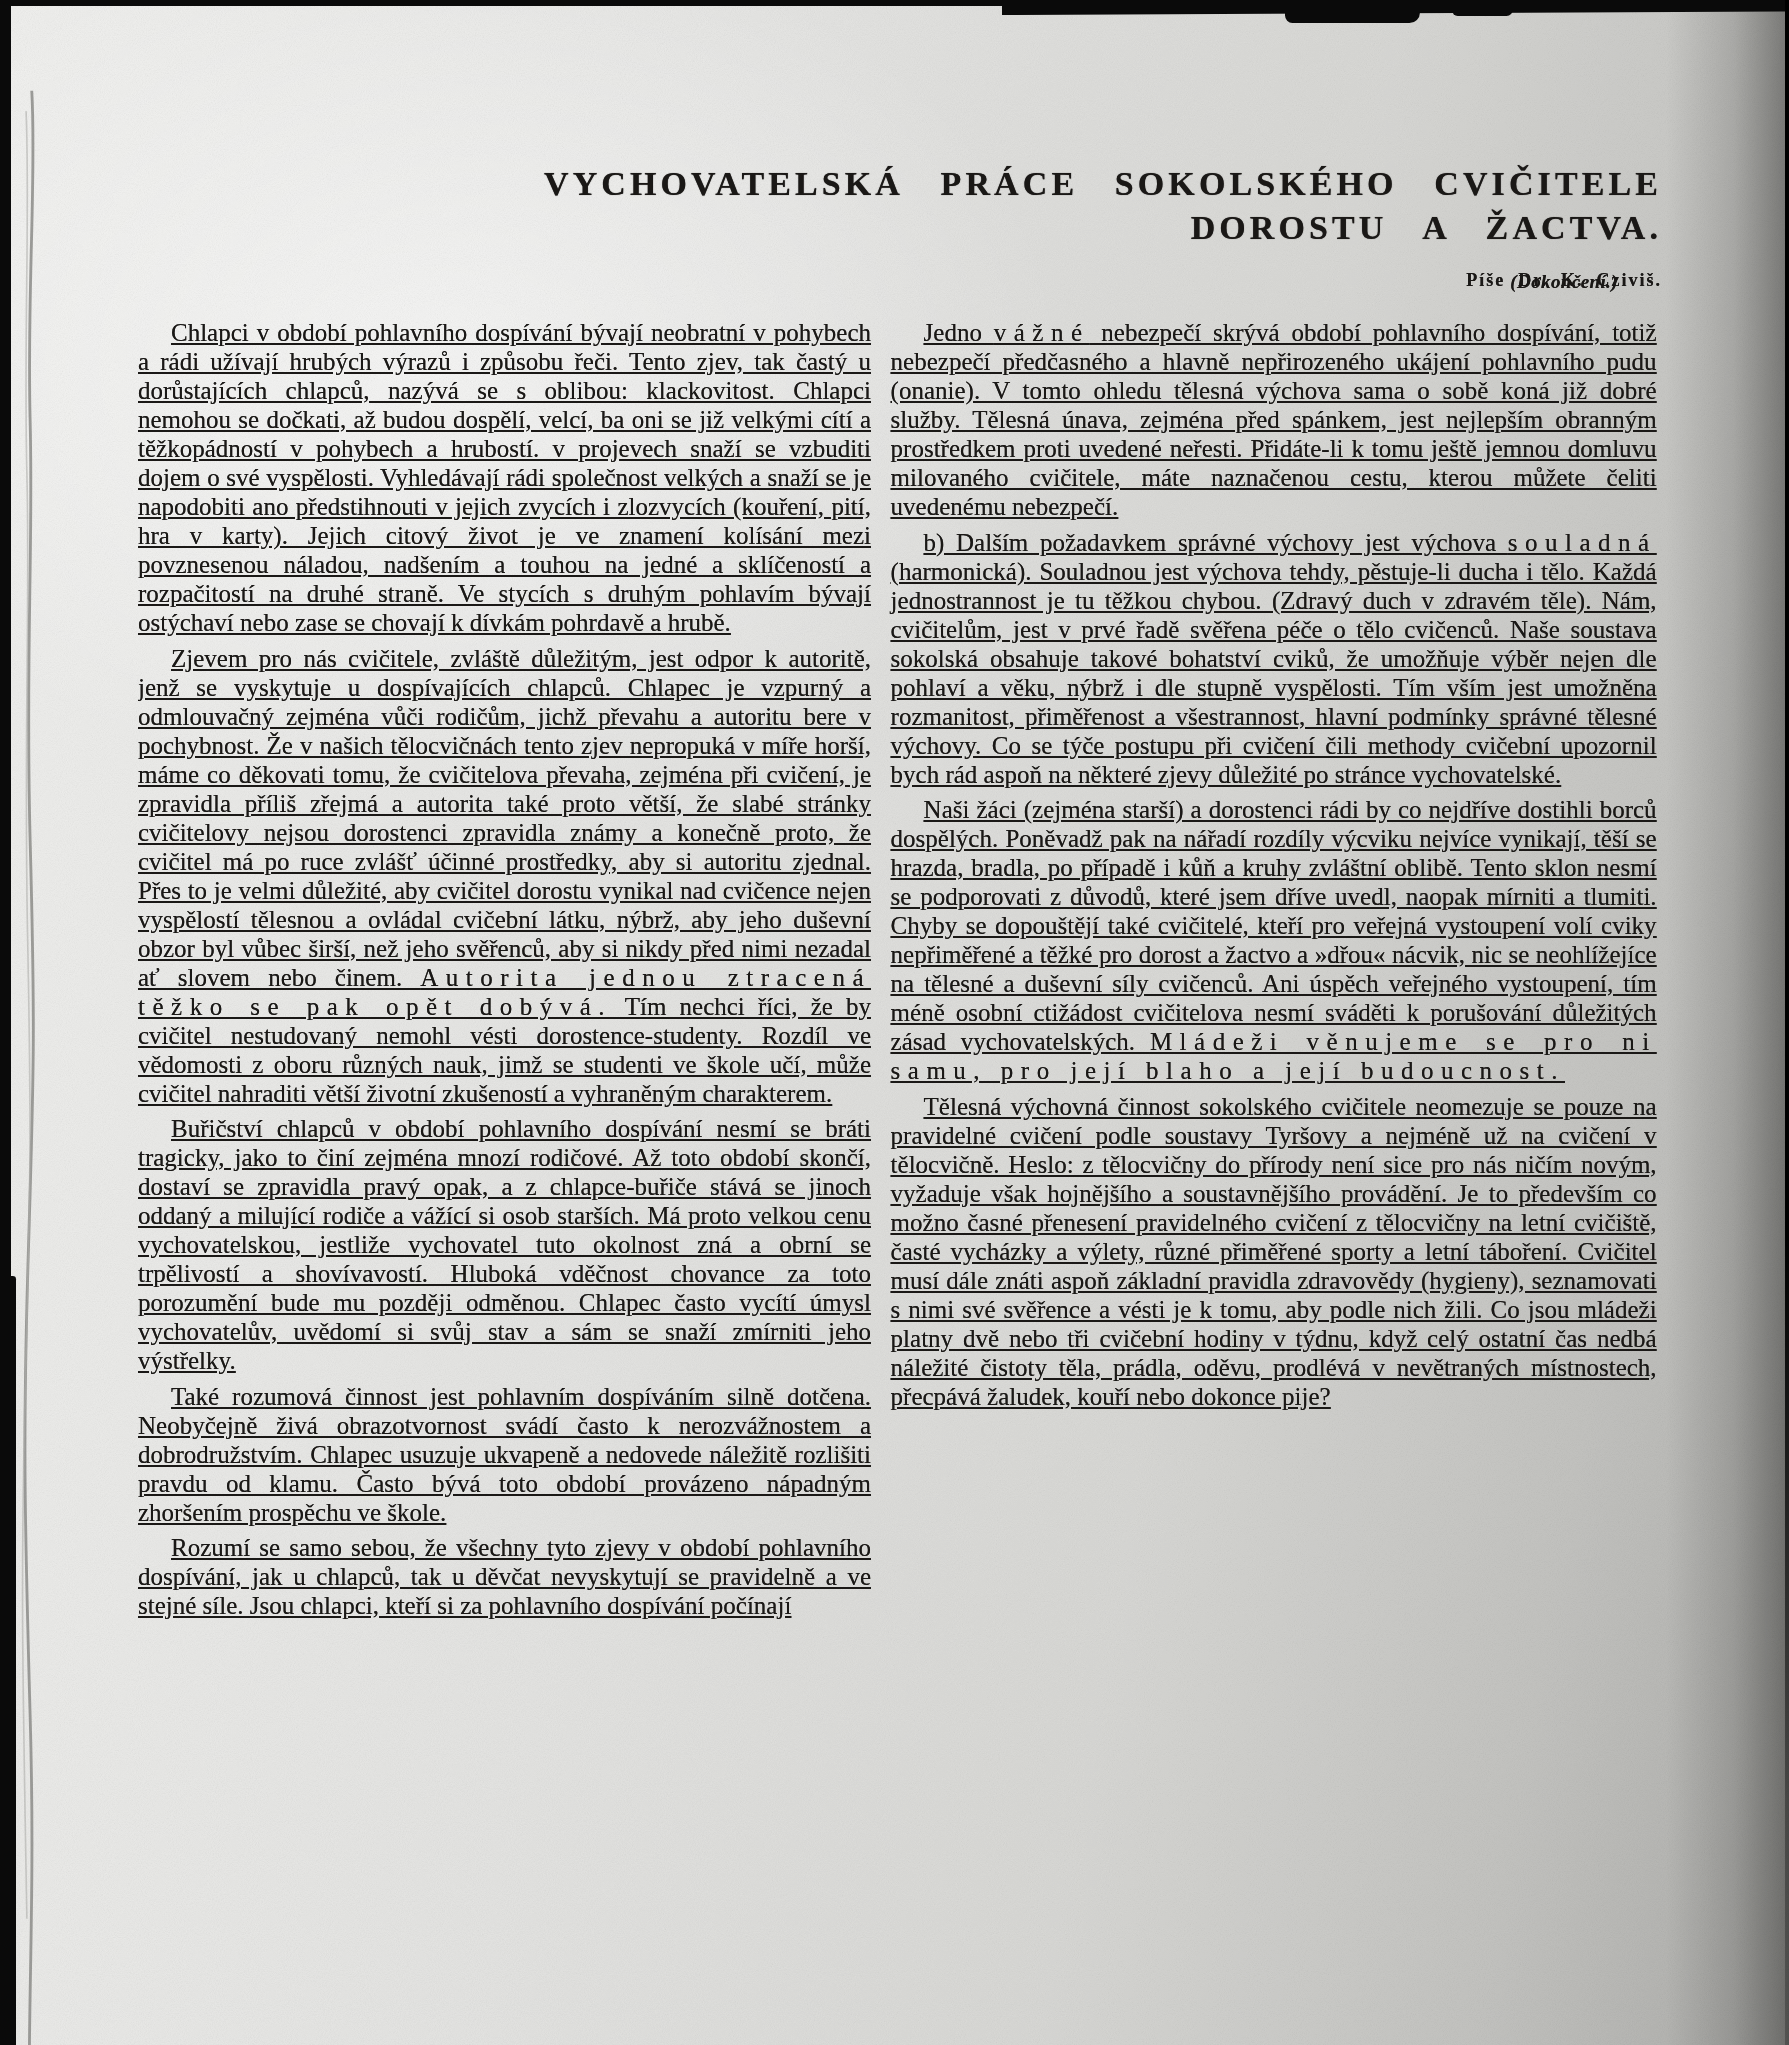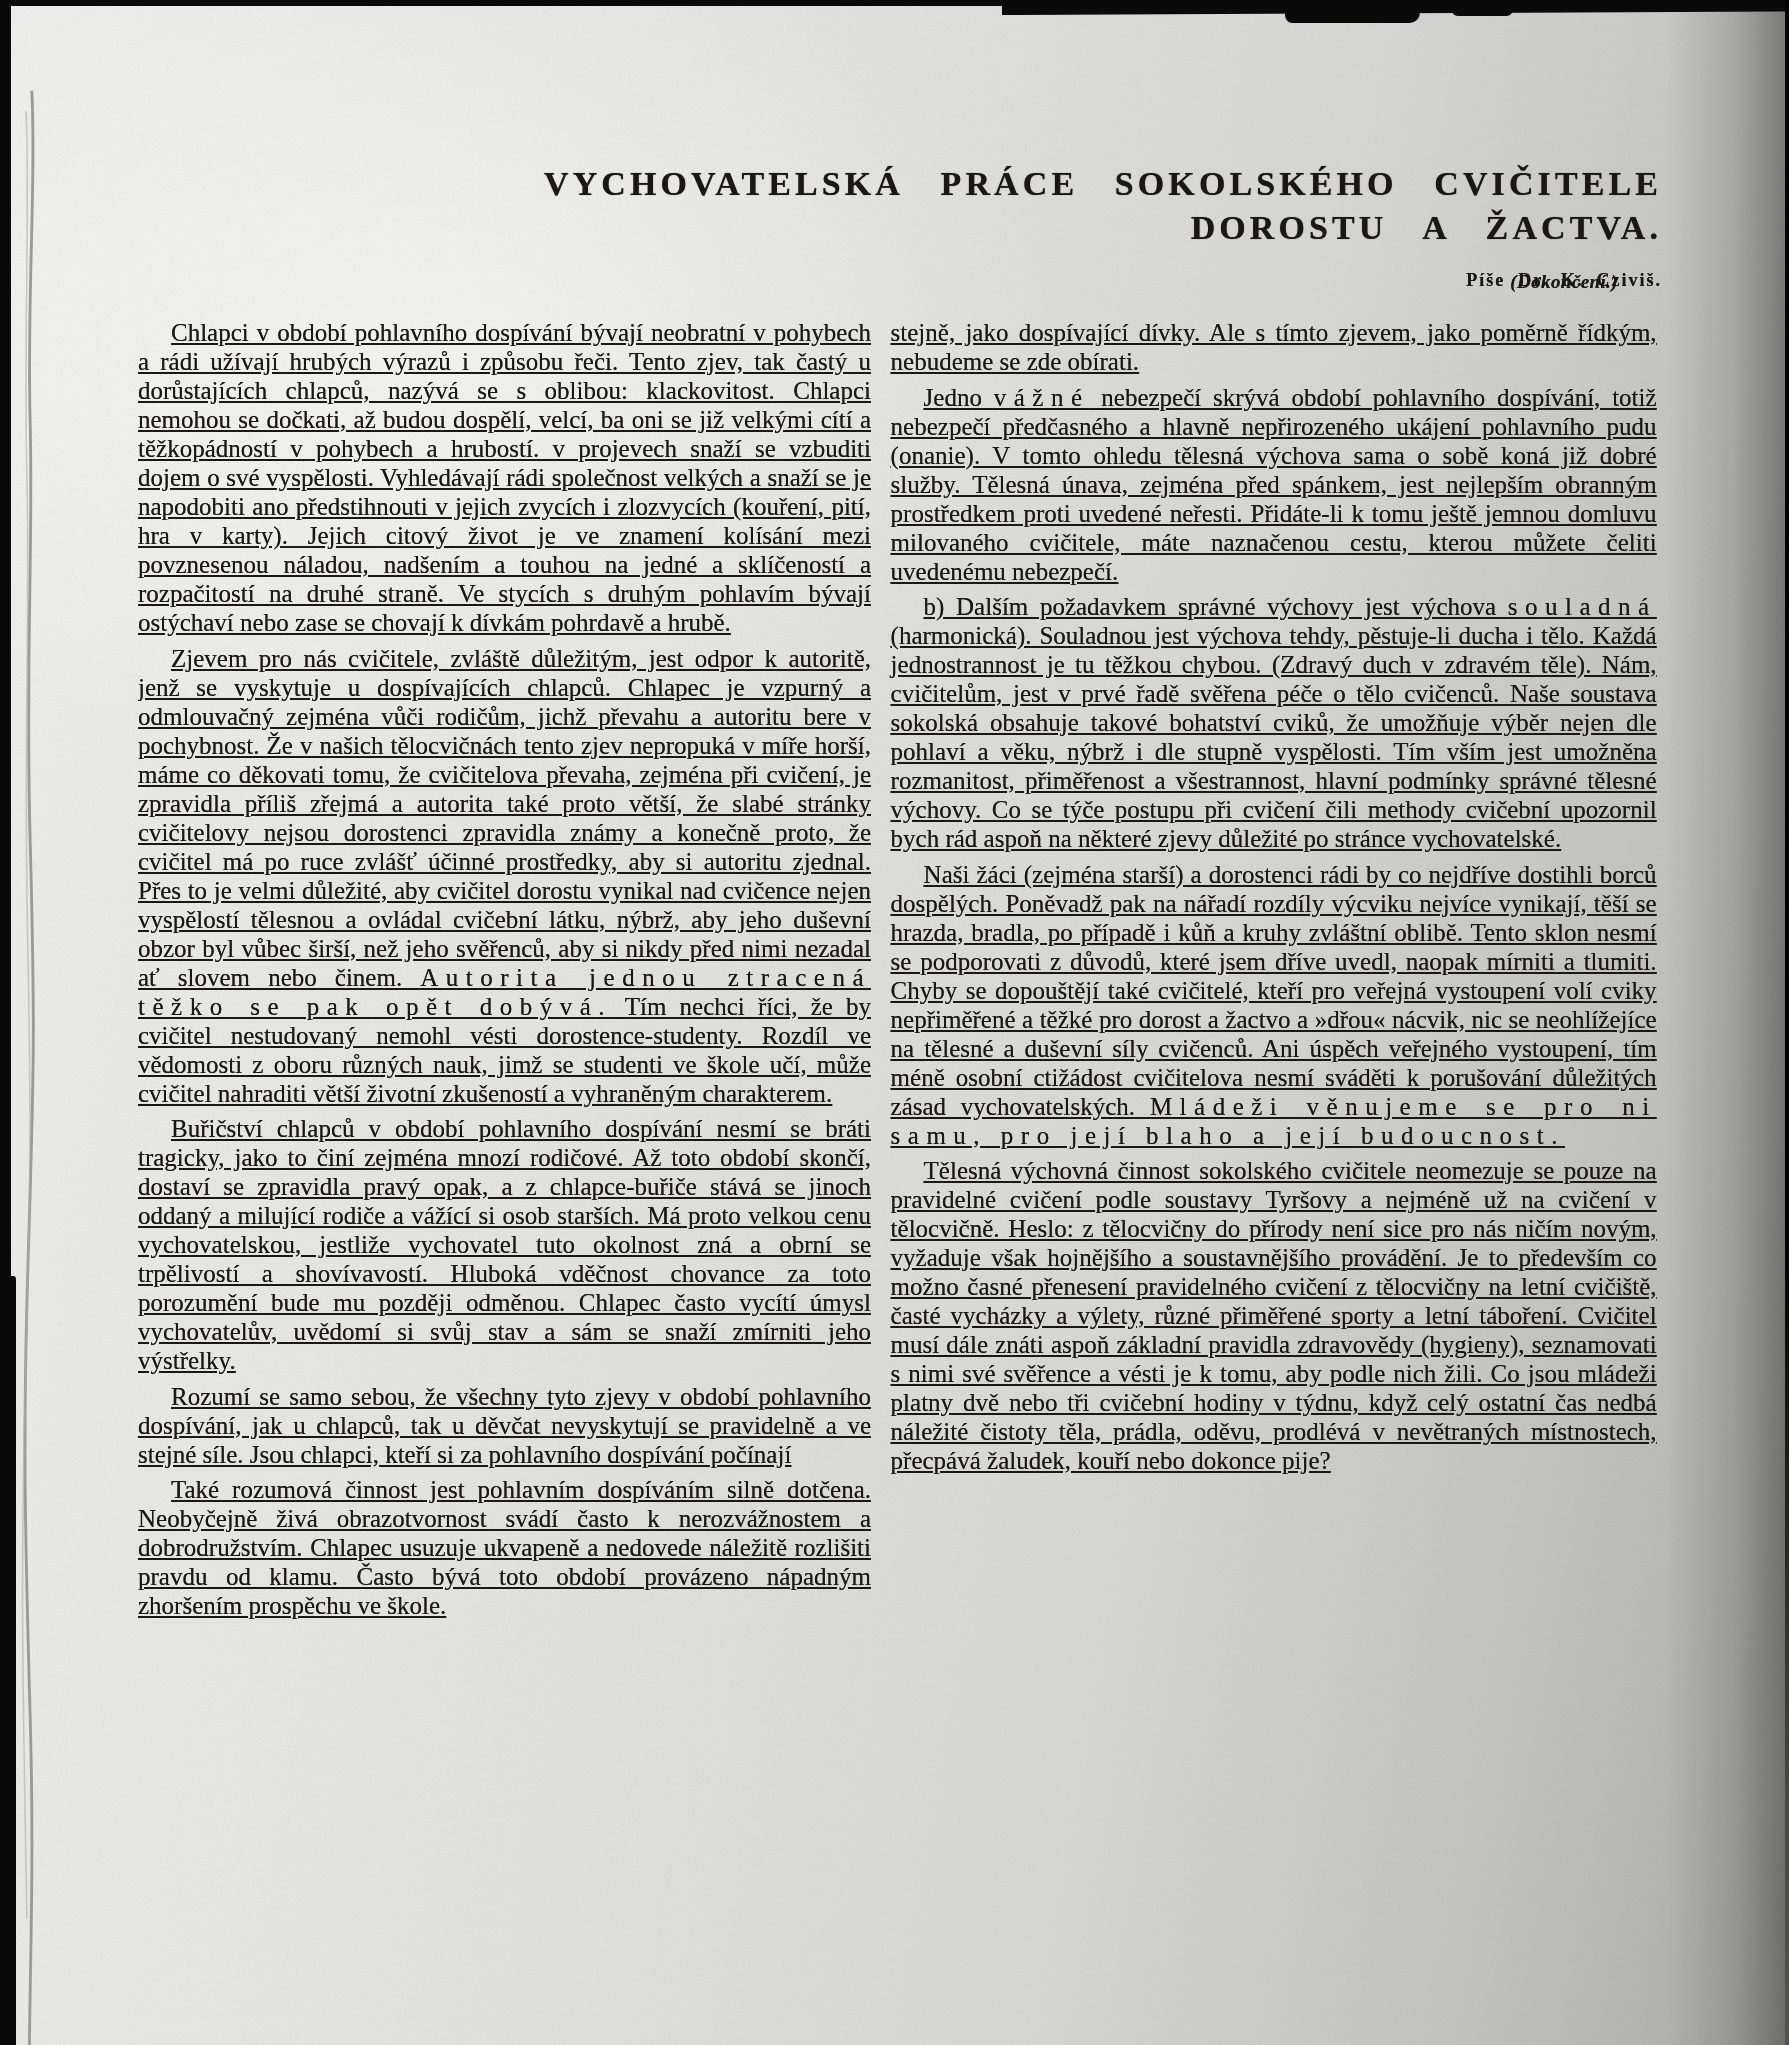--- a/index.html
+++ b/index.html
@@ -85,25 +85,24 @@
       <span class="byline">Píše Dr. K. Cziviš.</span>
       <span class="note">(Dokončení.)</span>
     </div>
   </div>
 
   <div class="columns">
     <div class="col col-left">
         <p class="para"><span>Chlapci v období pohlavního dospívání bývají neobratní v pohybech a rádi užívají hrubých výrazů i způsobu řeči. Tento zjev, tak častý u dorůstajících chlapců, nazývá se s oblibou: klackovitost. Chlapci nemohou se dočkati, až budou dospělí, velcí, ba oni se již velkými cítí a těžkopádností v pohybech a hrubostí. v projevech snaží se vzbuditi dojem o své vyspělosti. Vyhledávají rádi společnost velkých a snaží se je napodobiti ano předstihnouti v jejich zvycích i zlozvycích (kouření, pití, hra v karty). Jejich citový život je ve znamení kolísání mezi povznesenou náladou, nadšením a touhou na jedné a sklíčeností a rozpačitostí na druhé straně. Ve stycích s druhým pohlavím bývají ostýchaví nebo zase se chovají k dívkám pohrdavě a hrubě.</span></p>
         <p class="para"><span>Zjevem pro nás cvičitele, zvláště důležitým, jest odpor k autoritě, jenž se vyskytuje u dospívajících chlapců. Chlapec je vzpurný a odmlouvačný zejména vůči rodičům, jichž převahu a autoritu bere v pochybnost. Že v našich tělocvičnách tento zjev nepropuká v míře horší, máme co děkovati tomu, že cvičitelova převaha, zejména při cvičení, je zpravidla příliš zřejmá a autorita také proto větší, že slabé stránky cvičitelovy nejsou dorostenci zpravidla známy a konečně proto, že cvičitel má po ruce zvlášť účinné prostředky, aby si autoritu zjednal. Přes to je velmi důležité, aby cvičitel dorostu vynikal nad cvičence nejen vyspělostí tělesnou a ovládal cvičební látku, nýbrž, aby jeho duševní obzor byl vůbec širší, než jeho svěřenců, aby si nikdy před nimi nezadal ať slovem nebo činem. </span><span class="spaced">Autorita jednou ztracená těžko se pak opět dobývá.</span><span> Tím nechci říci, že by cvičitel nestudovaný nemohl vésti dorostence-studenty. Rozdíl ve vědomosti z oboru různých nauk, jimž se studenti ve škole učí, může cvičitel nahraditi větší životní zkušeností a vyhraněným charakterem.</span></p>
         <p class="para"><span>Buřičství chlapců v období pohlavního dospívání nesmí se bráti tragicky, jako to činí zejména mnozí rodičové. Až toto období skončí, dostaví se zpravidla pravý opak, a z chlapce-buřiče stává se jinoch oddaný a milující rodiče a vážící si osob starších. Má proto velkou cenu vychovatelskou, jestliže vychovatel tuto okolnost zná a obrní se trpělivostí a shovívavostí. Hluboká vděčnost chovance za toto porozumění bude mu později odměnou. Chlapec často vycítí úmysl vychovatelův, uvědomí si svůj stav a sám se snaží zmírniti jeho výstřelky.</span></p>
+        <p class="para"><span>Také rozumová činnost jest pohlavním dospíváním silně dotčena. Neobyčejně živá obrazotvornost svádí často k nerozvážnostem a dobrodružstvím. Chlapec usuzuje ukvapeně a nedovede náležitě rozlišiti pravdu od klamu. Často bývá toto období provázeno nápadným zhoršením prospěchu ve škole.</span></p>
         <p class="para"><span>Rozumí se samo sebou, že všechny tyto zjevy v období pohlavního dospívání, jak u chlapců, tak u děvčat nevyskytují se pravidelně a ve stejné síle. Jsou chlapci, kteří si za pohlavního dospívání počínají</span></p>
-        <p class="para"><span>Také rozumová činnost jest pohlavním dospíváním silně dotčena. Neobyčejně živá obrazotvornost svádí často k nerozvážnostem a dobrodružstvím. Chlapec usuzuje ukvapeně a nedovede náležitě rozlišiti pravdu od klamu. Často bývá toto období provázeno nápadným zhoršením prospěchu ve škole.</span></p>
       </div>
     <div class="col col-right">
-        <p class="para noindent"><span>stejně, jako dospívající dívky. Ale s tímto zjevem, jako poměrně řídkým, nebudeme se zde obírati.</span></p>
         <p class="para"><span>Jedno </span><span class="spaced">vážné</span><span> nebezpečí skrývá období pohlavního dospívání, totiž nebezpečí předčasného a hlavně nepřirozeného ukájení pohlavního pudu (onanie). V tomto ohledu tělesná výchova sama o sobě koná již dobré služby. Tělesná únava, zejména před spánkem, jest nejlepším obranným prostředkem proti uvedené neřesti. Přidáte-li k tomu ještě jemnou domluvu milovaného cvičitele, máte naznačenou cestu, kterou můžete čeliti uvedenému nebezpečí.</span></p>
         <p class="para"><span>b) Dalším požadavkem správné výchovy jest výchova </span><span class="spaced">souladná</span><span> (harmonická). Souladnou jest výchova tehdy, pěstuje-li ducha i tělo. Každá jednostrannost je tu těžkou chybou. (Zdravý duch v zdravém těle). Nám, cvičitelům, jest v prvé řadě svěřena péče o tělo cvičenců. Naše soustava sokolská obsahuje takové bohatství cviků, že umožňuje výběr nejen dle pohlaví a věku, nýbrž i dle stupně vyspělosti. Tím vším jest umožněna rozmanitost, přiměřenost a všestrannost, hlavní podmínky správné tělesné výchovy. Co se týče postupu při cvičení čili methody cvičební upozornil bych rád aspoň na některé zjevy důležité po stránce vychovatelské.</span></p>
         <p class="para"><span>Naši žáci (zejména starší) a dorostenci rádi by co nejdříve dostihli borců dospělých. Poněvadž pak na nářadí rozdíly výcviku nejvíce vynikají, těší se hrazda, bradla, po případě i kůň a kruhy zvláštní oblibě. Tento sklon nesmí se podporovati z důvodů, které jsem dříve uvedl, naopak mírniti a tlumiti. Chyby se dopouštějí také cvičitelé, kteří pro veřejná vystoupení volí cviky nepřiměřené a těžké pro dorost a žactvo a »dřou« nácvik, nic se neohlížejíce na tělesné a duševní síly cvičenců. Ani úspěch veřejného vystoupení, tím méně osobní ctižádost cvičitelova nesmí sváděti k porušování důležitých zásad vychovatelských. </span><span class="spaced">Mládeži věnujeme se pro ni samu, pro její blaho a její budoucnost.</span></p>
         <p class="para"><span>Tělesná výchovná činnost sokolského cvičitele neomezuje se pouze na pravidelné cvičení podle soustavy Tyršovy a nejméně už na cvičení v tělocvičně. Heslo: z tělocvičny do přírody není sice pro nás ničím novým, vyžaduje však hojnějšího a soustavnějšího provádění. Je to především co možno časné přenesení pravidelného cvičení z tělocvičny na letní cvičiště, časté vycházky a výlety, různé přiměřené sporty a letní táboření. Cvičitel musí dále znáti aspoň základní pravidla zdravovědy (hygieny), seznamovati s nimi své svěřence a vésti je k tomu, aby podle nich žili. Co jsou mládeži platny dvě nebo tři cvičební hodiny v týdnu, když celý ostatní čas nedbá náležité čistoty těla, prádla, oděvu, prodlévá v nevětraných místnostech, přecpává žaludek, kouří nebo dokonce pije?</span></p>
       </div>
   </div>
 
   <svg class="grain-svg" width="1789" height="2249" viewBox="0 0 4374 5498">
     <defs>
       <filter id="grainF" x="0" y="0" width="100%" height="100%">

